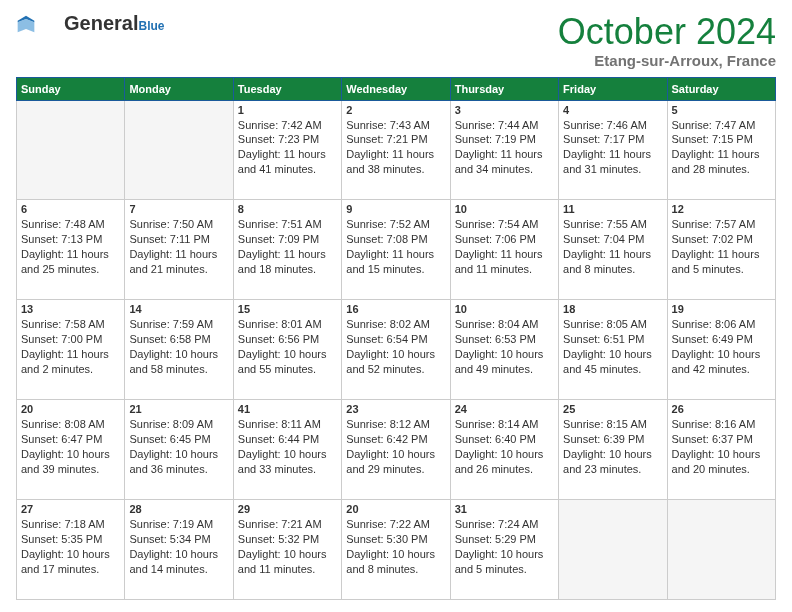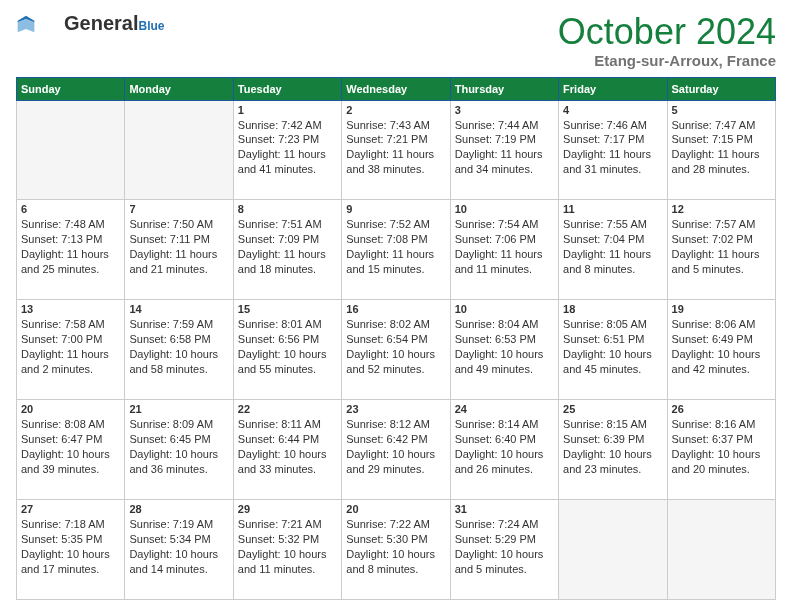--- a/index.html
+++ b/index.html
@@ -221,21 +221,21 @@
         <tr>
           <td>
             <span class="day-num">20</span>
             <div class="day-info">Sunrise: 8:08 AM<br>Sunset: 6:47 PM<br>Daylight: 10 hours and 39 minutes.</div>
           </td>
           <td>
             <span class="day-num">21</span>
             <div class="day-info">Sunrise: 8:09 AM<br>Sunset: 6:45 PM<br>Daylight: 10 hours and 36 minutes.</div>
           </td>
           <td>
-            <span class="day-num">22</span>
+            <span class="day-num">41</span>
             <div class="day-info">Sunrise: 8:11 AM<br>Sunset: 6:44 PM<br>Daylight: 10 hours and 33 minutes.</div>
           </td>
           <td>
             <span class="day-num">23</span>
             <div class="day-info">Sunrise: 8:12 AM<br>Sunset: 6:42 PM<br>Daylight: 10 hours and 29 minutes.</div>
           </td>
           <td>
             <span class="day-num">24</span>
             <div class="day-info">Sunrise: 8:14 AM<br>Sunset: 6:40 PM<br>Daylight: 10 hours and 26 minutes.</div>
           </td>

